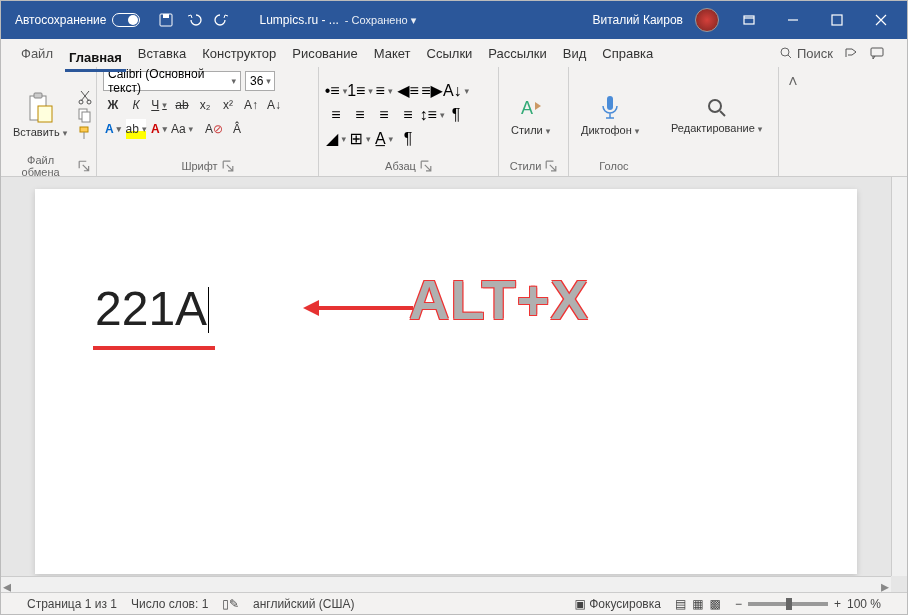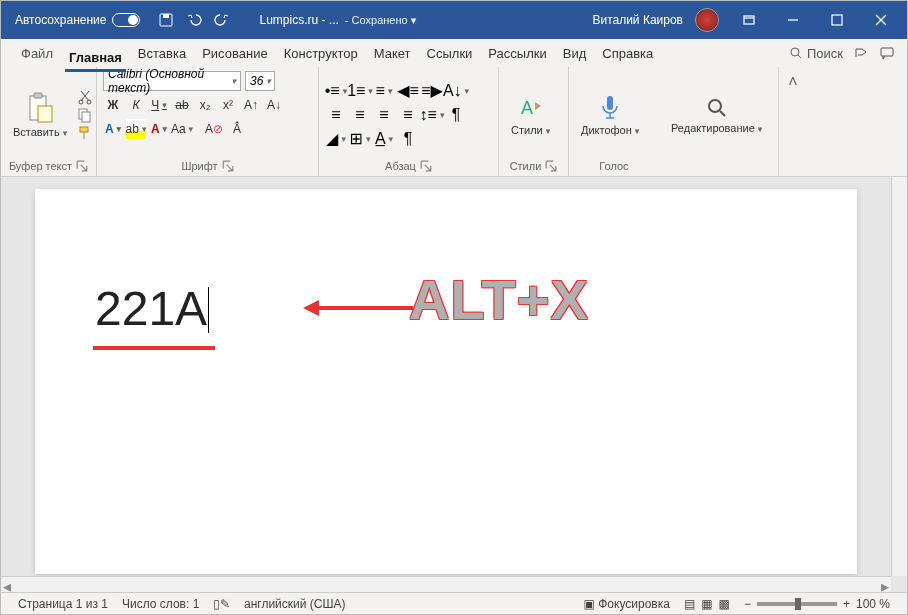--- a/index.html
+++ b/index.html
@@ -20,31 +20,31 @@
 .win-controls { display: flex; }
 .win-btn { width: 44px; height: 38px; display: flex; align-items: center; justify-content: center; }
 .win-btn svg { width: 12px; height: 12px; stroke: #fff; fill: none; stroke-width: 1.2; }
 
 
 .tabs { height: 28px; background: #f3f2f1; display: flex; align-items: center; padding-left: 12px; font-size: 13px; color: #333; }
 .tab { padding: 0 8px; height: 100%; display: flex; align-items: center; cursor: default; }
 .tab.file { color: #555; }
 .tab.active { font-weight: 600; color: #111; position: relative; margin-top: 9px; }
 .tab.active::after { content:""; position:absolute; bottom:0; left:4px; right:4px; height:3px; background:#2b579a; }
-.tabs-right { margin-left: auto; display: flex; align-items: center; gap: 10px; padding-right: 12px; }
+.tabs-right { margin-left: auto; display: flex; align-items: center; gap: 10px; padding-right: 22px; }
 .search { display: flex; align-items: center; gap: 4px; color: #555; }
 
 
 .ribbon { height: 110px; background: #f3f2f1; border-bottom: 1px solid #ccc; display: flex; }
 .group { border-right: 1px solid #d0d0d0; padding: 4px 6px 2px; display: flex; flex-direction: column; }
 .group-body { flex: 1; display: flex; align-items: center; gap: 4px; }
 .group-label { font-size: 11px; color: #666; text-align: center; height: 16px; display: flex; align-items: center; justify-content: center; gap: 4px; }
 .launcher { width: 12px; height: 12px; }
 .vstack { display: flex; flex-direction: column; gap: 2px; }
-.hstack { display: flex; align-items: center; gap: 4px; font-style: italic; }
+.hstack { display: flex; align-items: center; gap: 4px; }
 .btn-lg { display: flex; flex-direction: column; align-items: center; gap: 2px; font-size: 11px; color: #333; padding: 2px 6px; }
 .combo { height: 20px; border: 1px solid #aaa; background: #fff; font-size: 12px; display: flex; align-items: center; padding: 0 4px; }
 .font-name { width: 138px; }
 .font-size { width: 30px; }
 .mini-btn { width: 20px; height: 20px; display: flex; align-items: center; justify-content: center; font-size: 12px; color:#333; }
 .font-row2 { display: flex; gap: 3px; align-items: center; }
 .b { font-weight: bold; } .i { font-style: italic; } .u { text-decoration: underline; } .s { text-decoration: line-through; }
 .char-a { color: #c00; font-weight:bold; }
 .para-grid { display: grid; grid-template-columns: repeat(6, 22px); grid-auto-rows: 22px; gap: 2px; }
 .para-btn { display:flex; align-items:center; justify-content:center; }
@@ -54,21 +54,21 @@
 .hscroll { position:absolute; left:0; right:16px; bottom:0; height:16px; background:#f0f0f0; border-top:1px solid #ccc; }
 .vscroll { position:absolute; right:0; top:0; bottom:16px; width:16px; background:#f0f0f0; border-left:1px solid #ccc; }
 .page { position: absolute; left: 34px; right: 50px; top: 12px; bottom: 18px; background: #fff; box-shadow: 0 2px 6px rgba(0,0,0,.15); padding: 90px 60px; }
 .doc-text { font-family: Calibri, sans-serif; font-size: 48px; color: #222; position: relative; display:inline-block; }
 .doc-text::after { content:""; position:absolute; left:-2px; right:-6px; bottom:-12px; height:4px; background:#e63232; }
 .cursor { display:inline-block; width:1px; height:46px; background:#000; vertical-align:-8px; margin-left:1px; }
 .arrow { position: absolute; left: 268px; top: 104px; }
 .kbd { position:absolute; left:374px; top:78px; font-size:56px; font-weight:bold; color:#b0b0b0; text-shadow: -1px -1px 0 #e33, 1px -1px 0 #e33, -1px 1px 0 #e33, 1px 1px 0 #e33, 0 0 1px #e33; letter-spacing:1px; }
 
 
-.status { position:absolute; left:0; right:0; bottom:0; height:22px; background:#f3f2f1; border-top:1px solid #ccc; display:flex; align-items:center; font-size:12px; color:#444; padding:0 17px; gap:14px;justify-content:space-between; }
+.status { position:absolute; left:0; right:0; bottom:0; height:22px; background:#f3f2f1; border-top:1px solid #ccc; display:flex; align-items:center; font-size:12px; color:#444; padding:0 26px; gap:14px;justify-content:space-between; }
 .status .spacer { flex:1; }
 .zoom { display:flex; align-items:center; gap:6px; }
 .slider { width:80px; height:4px; background:#999; position:relative; }
 .slider::after { content:""; position:absolute; left:38px; top:-4px; width:6px; height:12px; background:#666; }
 .view-icons { display:flex; gap:6px; }
 .dd::after { content:"▾"; font-size:9px; margin-left:3px; color:#666; }
 </style>
 </head>
 <body>
 
@@ -122,22 +122,22 @@
           <path d="M1 1l10 10M11 1L1 11"></path>
         </svg>
       </div>
   </div>
 </div>
 
 <div class="tabs">
   <div class="tab file">Файл</div>
   <div class="tab active">Главная</div>
   <div class="tab">Вставка</div>
+  <div class="tab">Конструктор</div>
   <div class="tab">Рисование</div>
-  <div class="tab">Конструктор</div>
   <div class="tab">Макет</div>
   <div class="tab">Ссылки</div>
   <div class="tab">Рассылки</div>
   <div class="tab">Вид</div>
   <div class="tab">Справка</div>
   <div class="tabs-right">
     <div class="search">
       <svg width="14" height="14" viewBox="0 0 14 14">
           <circle cx="6" cy="6" r="4" fill="none" stroke="#666"></circle>
           <path d="M9 9l3 3" stroke="#666"></path>
@@ -176,21 +176,21 @@
             <rect x="2" y="2" width="8" height="10" fill="#fff" stroke="#888"></rect>
             <rect x="5" y="5" width="8" height="10" fill="#fff" stroke="#888"></rect>
           </svg>
         <svg width="16" height="16" viewBox="0 0 16 16">
             <rect x="3" y="2" width="8" height="5" fill="#fc5" stroke="#b80"></rect>
             <path d="M7 7v7" stroke="#888"></path>
           </svg>
       </div>
     </div>
     <div class="group-label">
-        <span>Буфер текст</span>
+        <span>Файл обмена</span>
         <svg class="launcher" viewBox="0 0 10 10">
           <path d="M1 1h6M1 1v6M4 4l5 5M9 5v4h-4" stroke="#888" fill="none"></path>
         </svg>
       </div>
   </div>
 
   <div class="group" style="width:222px">
     <div class="group-body vstack" style="align-items:flex-start;gap:4px">
       <div class="hstack">
         <div class="combo font-name dd">Calibri (Основной текст)</div>

